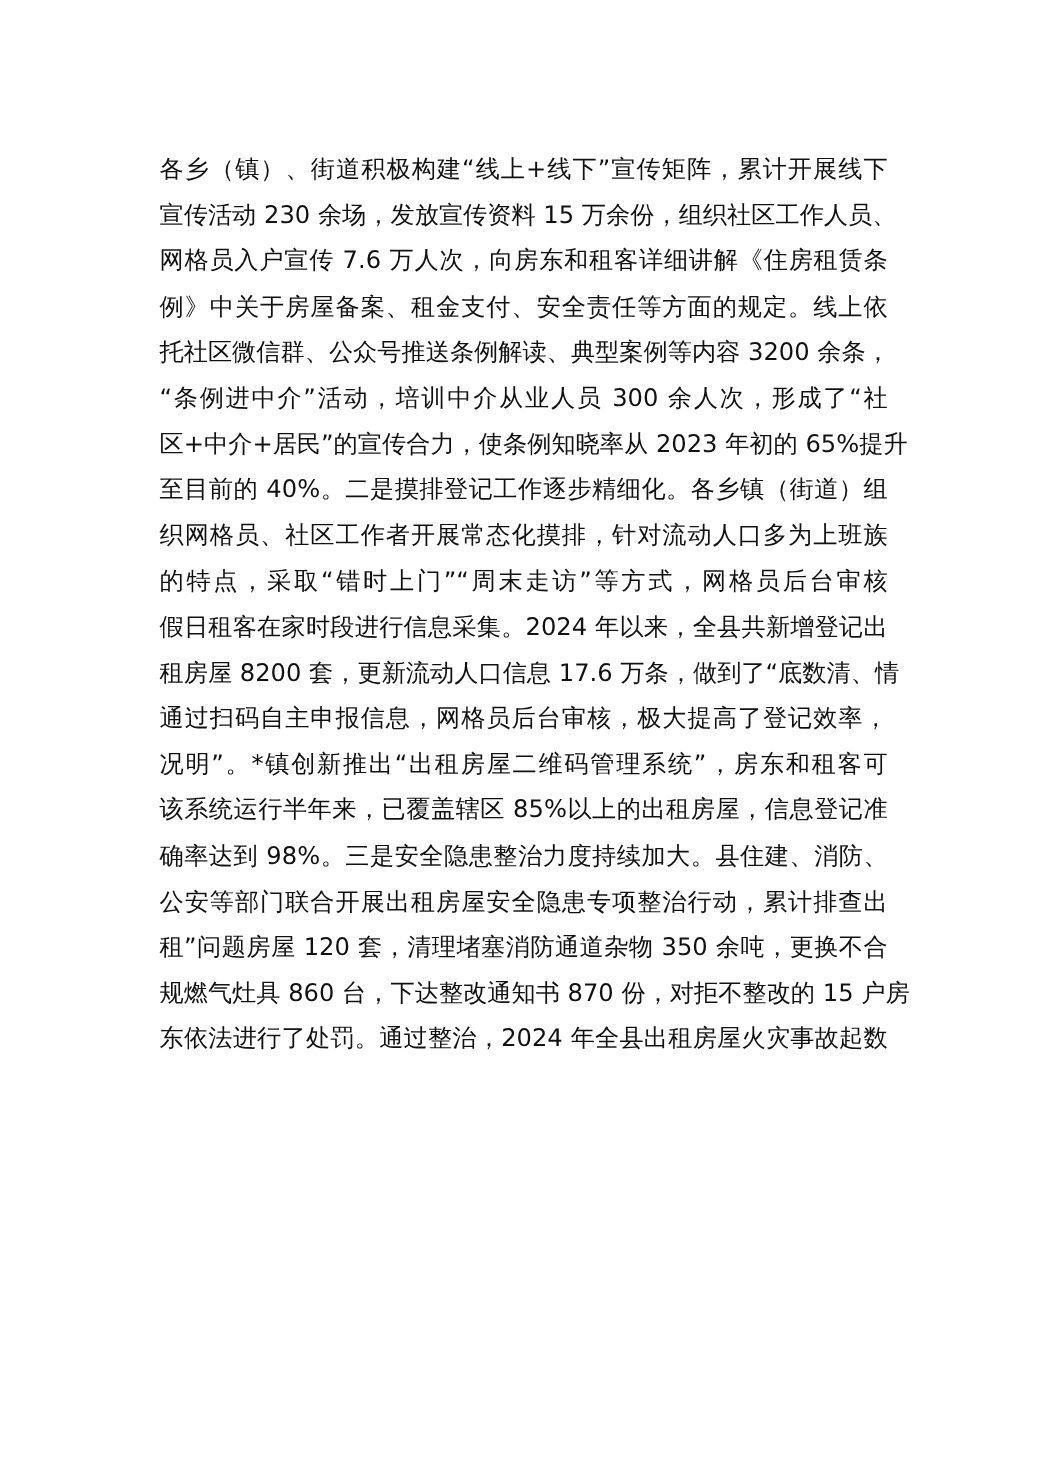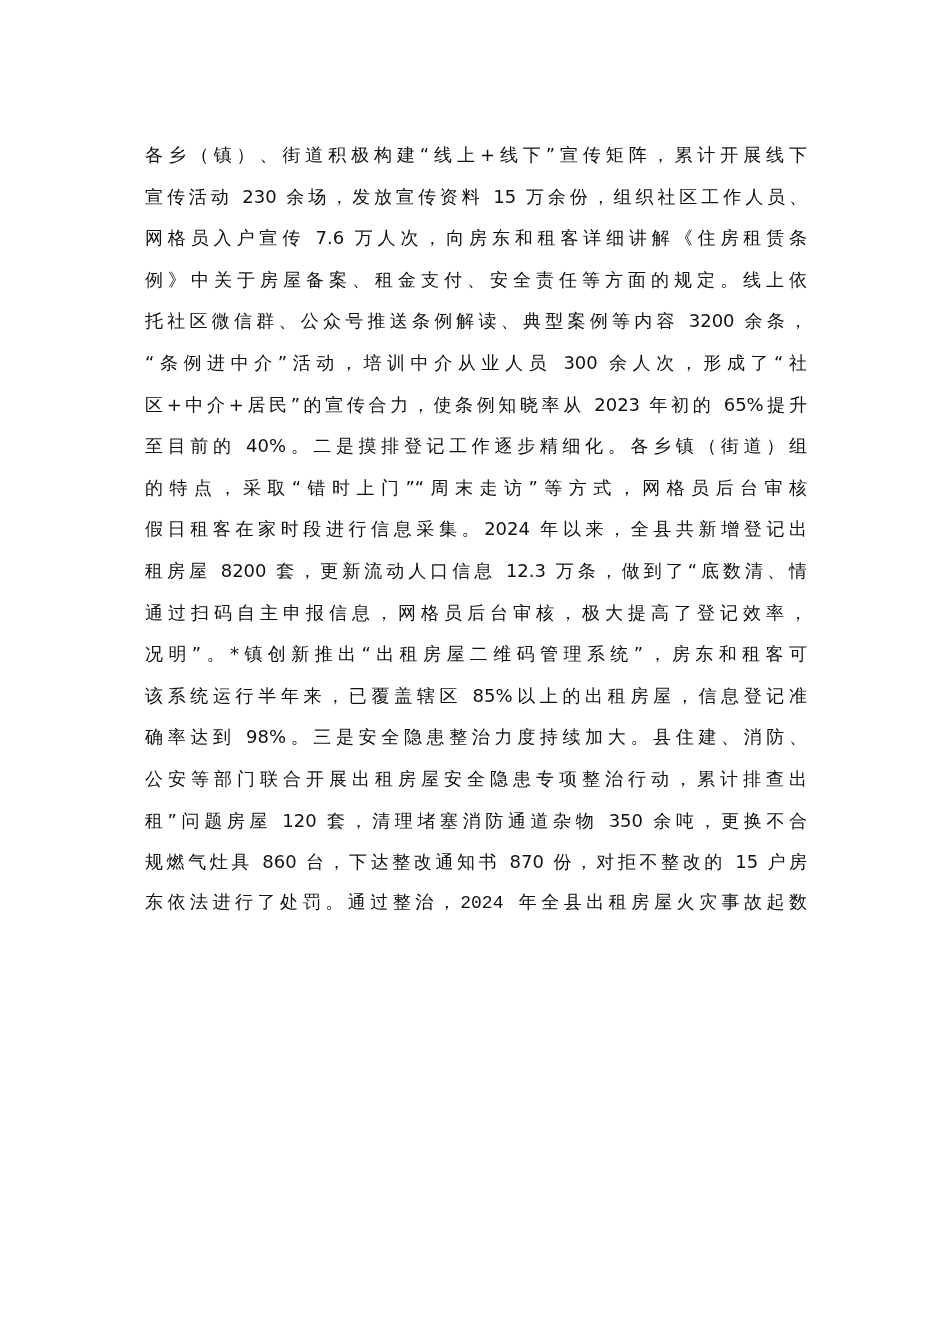--- a/index.html
+++ b/index.html
@@ -26,47 +26,47 @@
     .body-text {
       position: absolute;
       left: 145px;
       top: 134px;
       width: 662px;
     }
     .line {
       display: block;
       height: 41.6px;
       line-height: 41.6px;
-      font-size: 18px;
+      font-size: 22px;
       white-space: nowrap;
       text-align: justify;
       text-align-last: justify;
       letter-spacing: 0px;
     }
     .line.last {
       text-align-last: justify;
-      font-family: Liberation Mono, monospace;
     }
   </style>
 </head>
 <body>
 
 <div class="page">
   <div class="body-text">
     <span class="line">各乡（镇）、街道积极构建“线上+线下”宣传矩阵，累计开展线下</span>
     <span class="line">宣传活动 230 余场，发放宣传资料 15 万余份，组织社区工作人员、</span>
     <span class="line">网格员入户宣传 7.6 万人次，向房东和租客详细讲解《住房租赁条</span>
     <span class="line">例》中关于房屋备案、租金支付、安全责任等方面的规定。线上依</span>
     <span class="line">托社区微信群、公众号推送条例解读、典型案例等内容 3200 余条，</span>
     <span class="line">“条例进中介”活动，培训中介从业人员 300 余人次，形成了“社</span>
     <span class="line">区+中介+居民”的宣传合力，使条例知晓率从 2023 年初的 65%提升</span>
     <span class="line">至目前的 40%。二是摸排登记工作逐步精细化。各乡镇（街道）组</span>
+    <span class="line">织网格员、社区工作者开展常态化摸排，针对流动人口多为上班族</span>
     <span class="line">的特点，采取“错时上门”“周末走访”等方式，网格员后台审核</span>
     <span class="line">假日租客在家时段进行信息采集。2024 年以来，全县共新增登记出</span>
-    <span class="line">租房屋 8200 套，更新流动人口信息 12.3 万条，做到了“底数清、情</span>
+    <span class="line">租房屋 8200 套，更新流动人口信息 17.6 万条，做到了“底数清、情</span>
     <span class="line">通过扫码自主申报信息，网格员后台审核，极大提高了登记效率，</span>
     <span class="line">况明”。*镇创新推出“出租房屋二维码管理系统”，房东和租客可</span>
     <span class="line">该系统运行半年来，已覆盖辖区 85%以上的出租房屋，信息登记准</span>
     <span class="line">确率达到 98%。三是安全隐患整治力度持续加大。县住建、消防、</span>
     <span class="line">公安等部门联合开展出租房屋安全隐患专项整治行动，累计排查出</span>
     <span class="line">租”问题房屋 120 套，清理堵塞消防通道杂物 350 余吨，更换不合</span>
     <span class="line">规燃气灶具 860 台，下达整改通知书 870 份，对拒不整改的 15 户房</span>
     <span class="line last">东依法进行了处罚。通过整治，2024 年全县出租房屋火灾事故起数</span>
   </div>
 </div>

